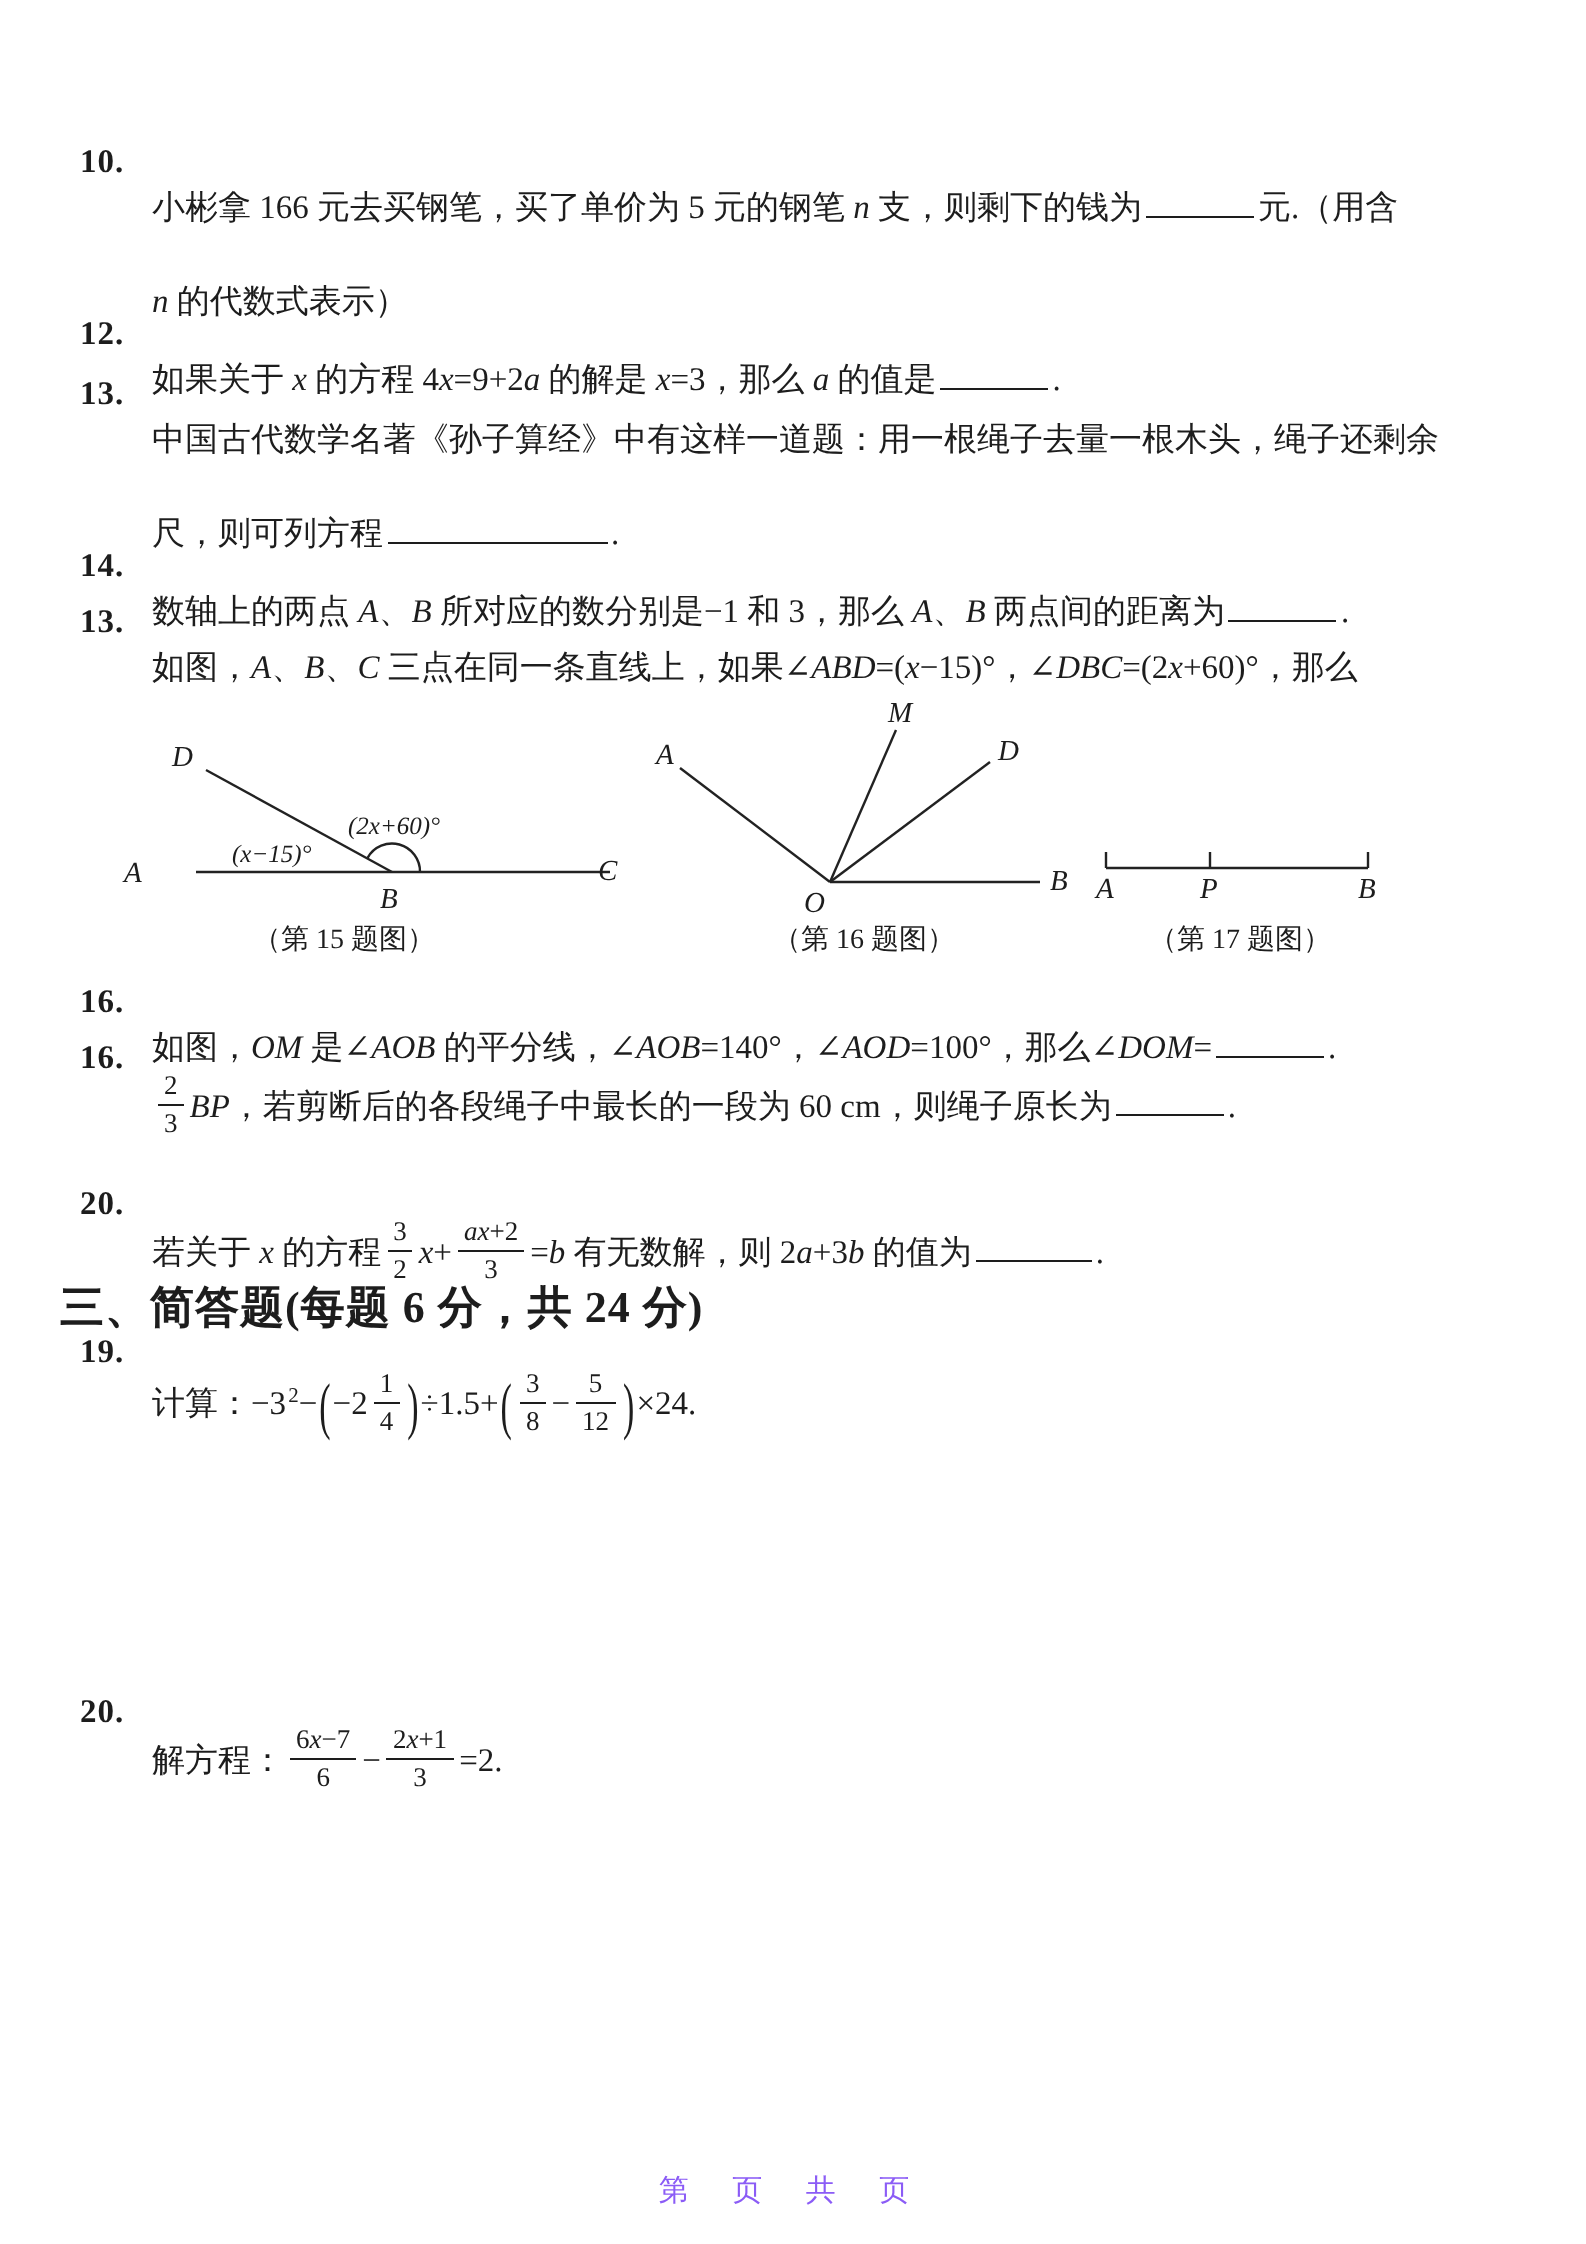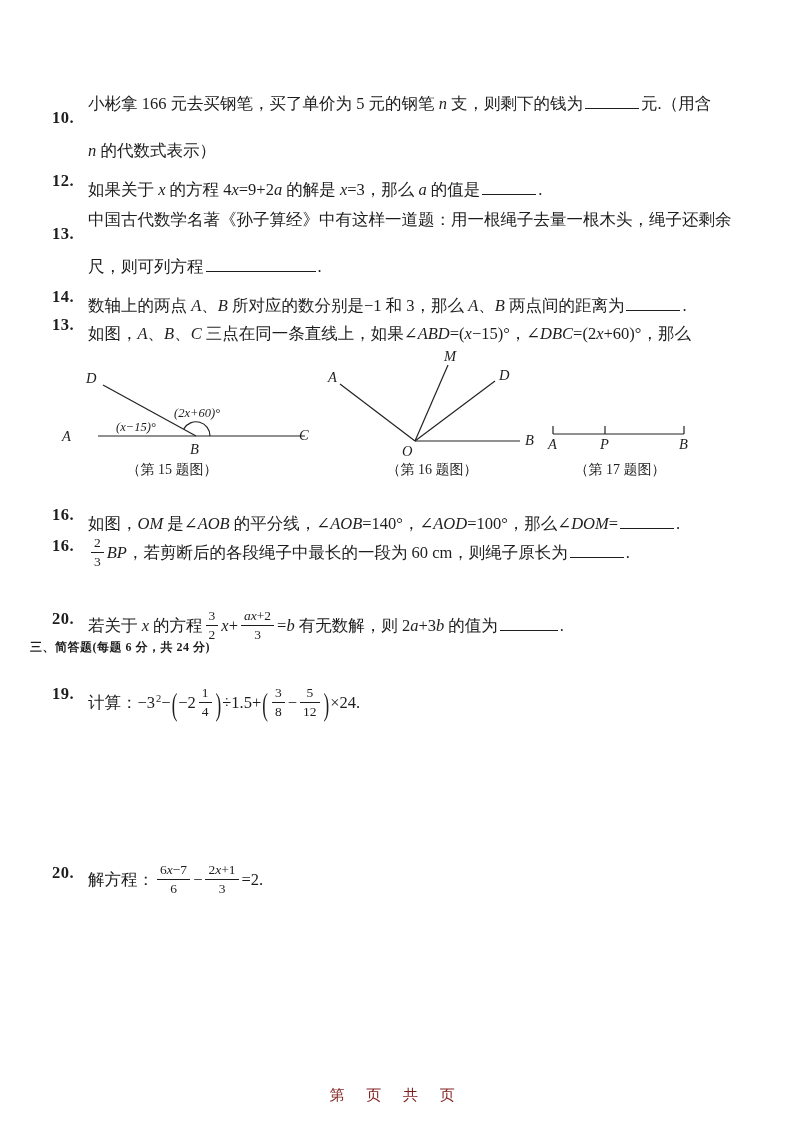--- a/index.html
+++ b/index.html
@@ -6,38 +6,38 @@
   #page{
     position:relative;
     width:793px;height:1122px;
     margin:0 auto;
     background:#ffffff;
     font-family:"Liberation Serif","DejaVu Serif",serif;
     color:#1d1d1d;
     font-size:16.5px;
     overflow:hidden;
   }
-  .q{position:absolute;left:52px;width:705px;display:flex;align-items:center;}
+  .q{position:absolute;left:40px;width:705px;display:flex;align-items:flex-start;}
   .qnum{font-weight:bold;flex:none;width:36px;letter-spacing:0.5px;}
   .qbody{flex:1;min-width:0;}
   .qline{line-height:29px;min-height:29px;white-space:nowrap;margin-top:18px;}
   .qline i{font-style:italic;font-family:"Liberation Serif","DejaVu Serif",serif;}
   .blank{display:inline-block;border-bottom:1.2px solid #1d1d1d;height:1em;vertical-align:baseline;margin:0 2px;}
   .frac{display:inline-block;vertical-align:middle;text-align:center;font-size:13.5px;line-height:1.2;margin:0 3px;position:relative;top:-2px;}
   .frac .fn{display:block;border-bottom:1.1px solid #1d1d1d;padding:0 3px 1px;}
   .frac .fd{display:block;padding:1px 3px 0;}
   .bigp{display:inline-block;transform:scaleY(1.85);transform-origin:55% 50%;font-size:17px;vertical-align:-1.5px;padding:0 1px;font-weight:400;}
   sup.sp{font-size:10.5px;vertical-align:6px;margin-left:1px;}
-  .sec{position:absolute;left:30px;font-weight:bold;font-size:12px;letter-spacing:0.5px;}
+  .sec{position:absolute;left:30px;font-weight:bold;font-size:22px;letter-spacing:0.5px;}
   #figrow{position:absolute;left:52px;top:348px;width:710px;height:140px;}
   #figrow svg{position:absolute;left:0;top:0;}
   .figlabel{font-style:italic;font-size:14.5px;fill:#1d1d1d;}
   .anglabel{font-style:italic;font-size:12.5px;fill:#1d1d1d;}
   .figcap{font-size:14px;fill:#1d1d1d;font-family:"Liberation Serif","DejaVu Serif",serif;}
-  #footer{position:absolute;top:1086px;left:0;width:100%;text-align:center;font-size:15px;letter-spacing:9px;color:#7f1d1d;}
+  #footer{position:absolute;top:1086px;left:0;width:100%;text-align:center;font-size:15px;letter-spacing:9px;color:#8b5cf6;}
 </style>
 </head>
 <body>
 
 <div id="page">
 
   <div class="q" style="top:71px">
       <span class="qnum">10.</span>
       <div class="qbody">
         <div class="qline"><span>小彬拿 166 元去买钢笔，买了单价为 5 元的钢笔 <i>n</i> 支，则剩下的钱为</span><span class="blank" style="width: 54px;"></span><span>元.（用含</span></div>

